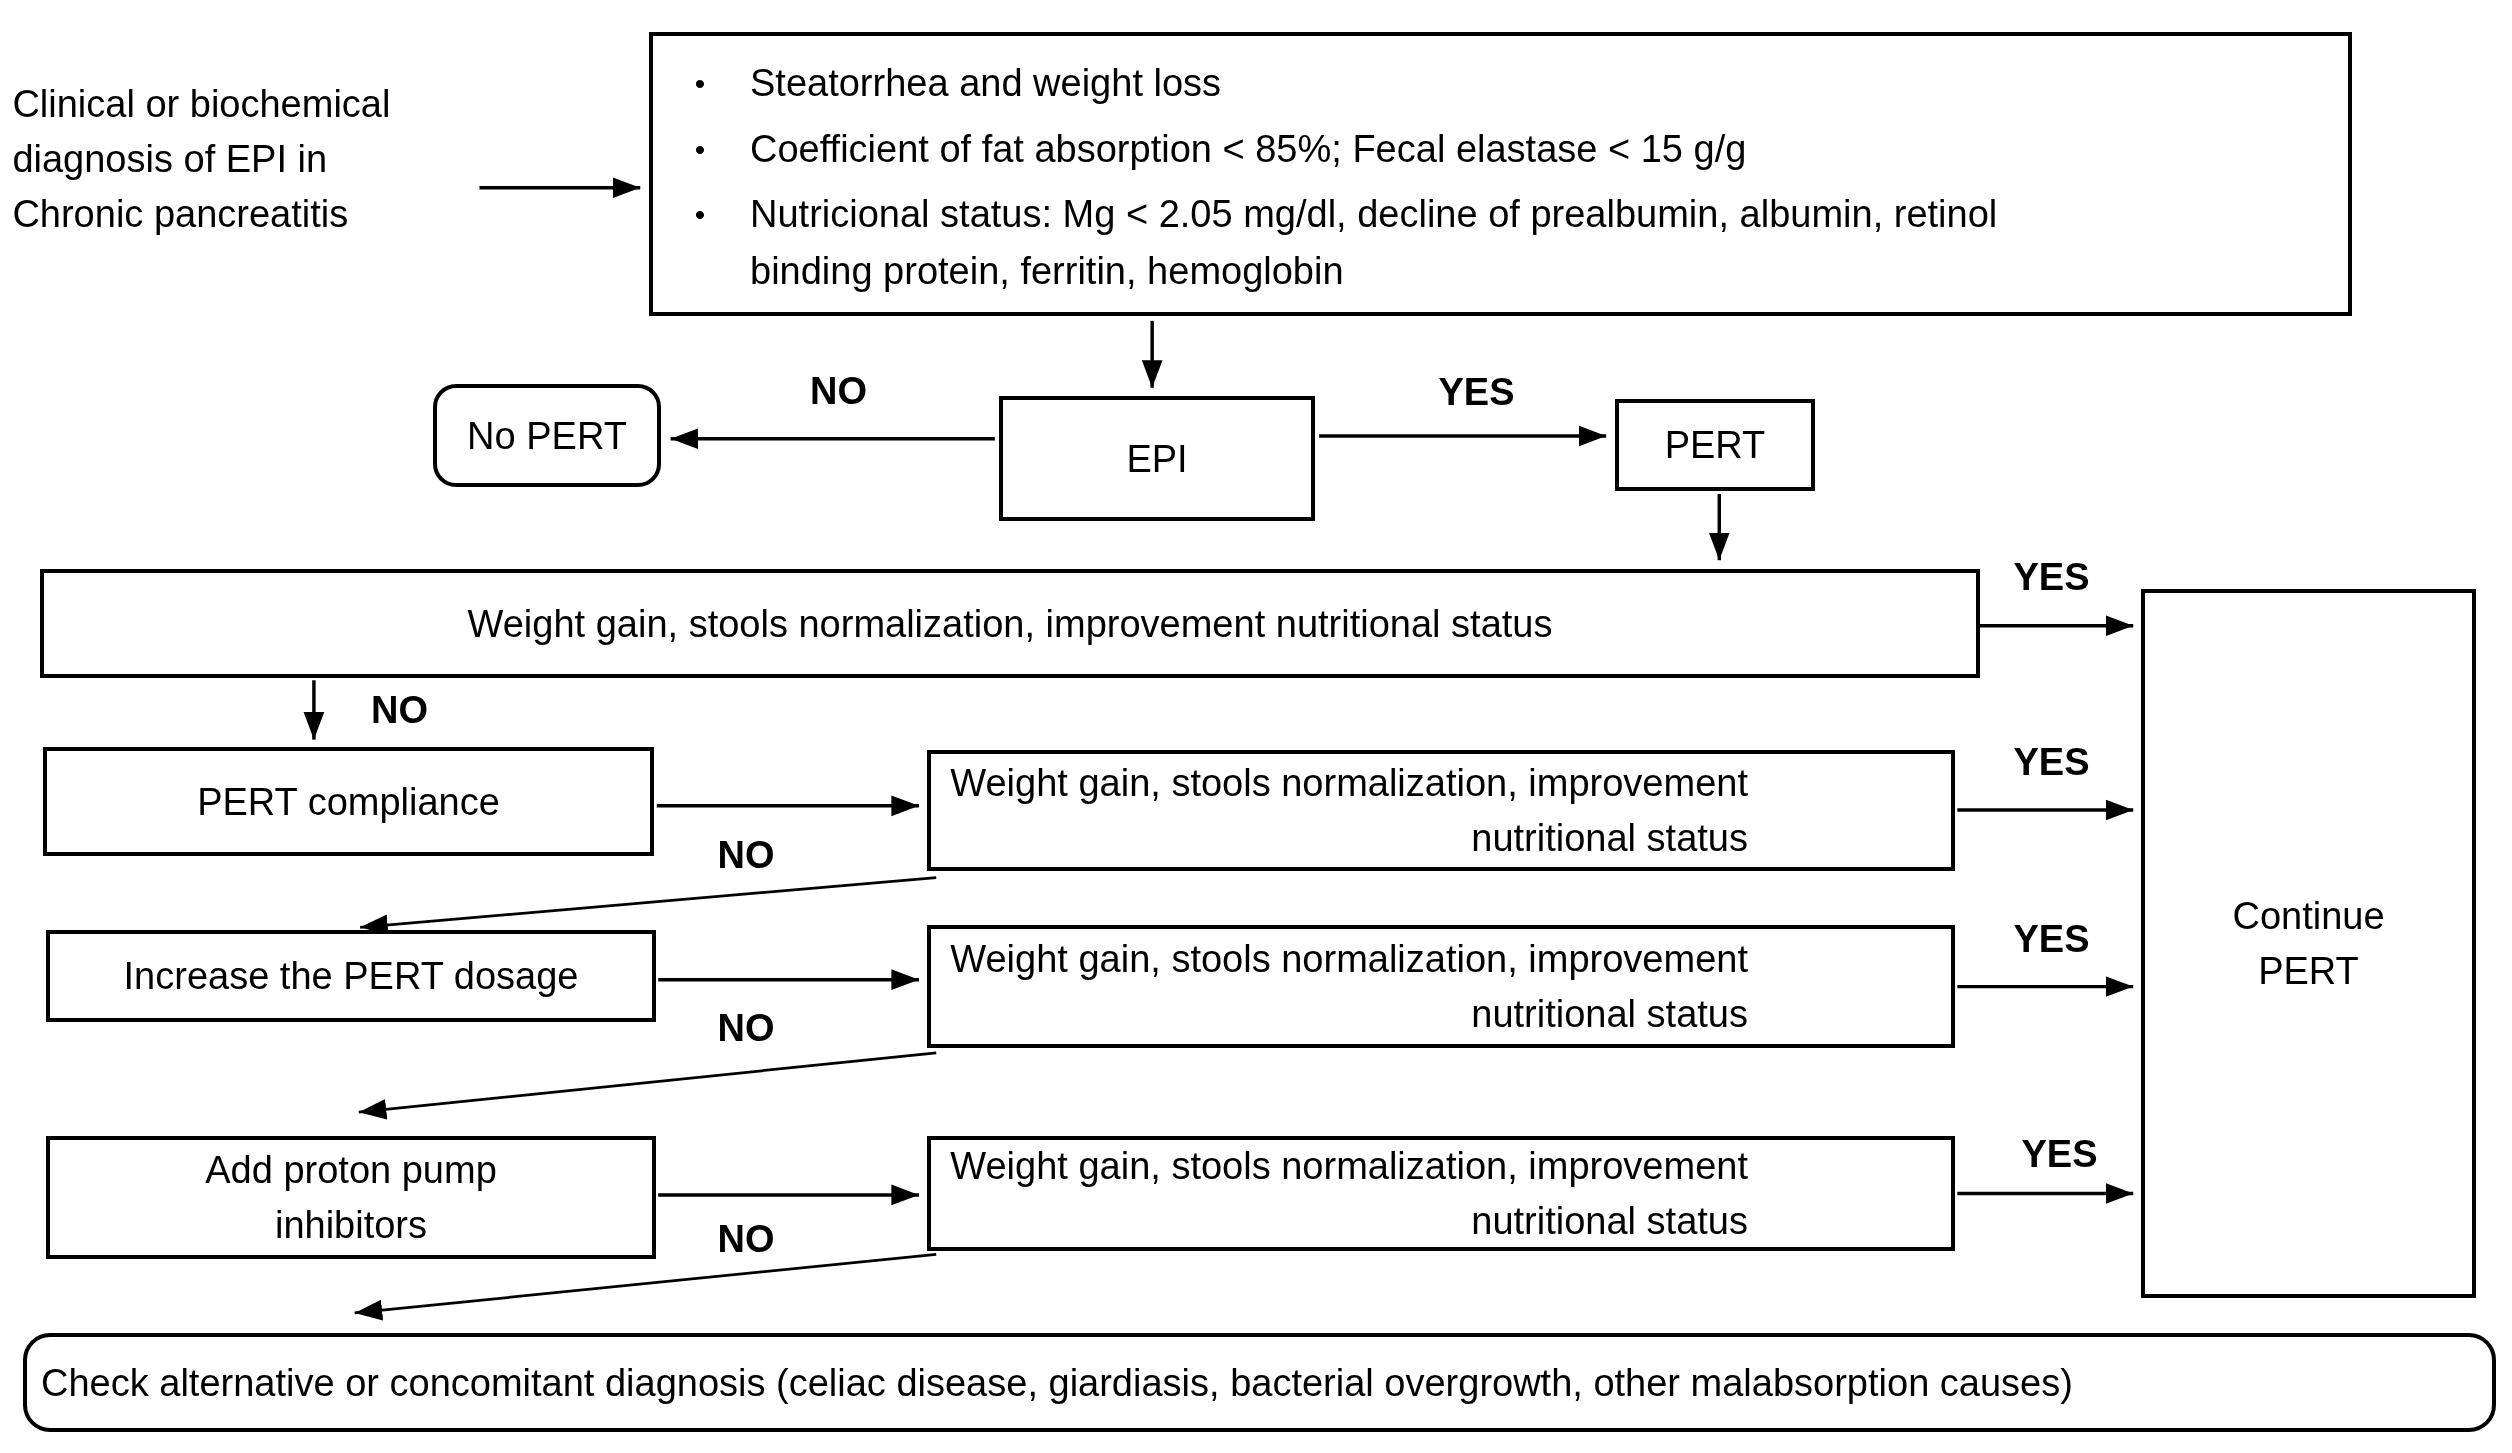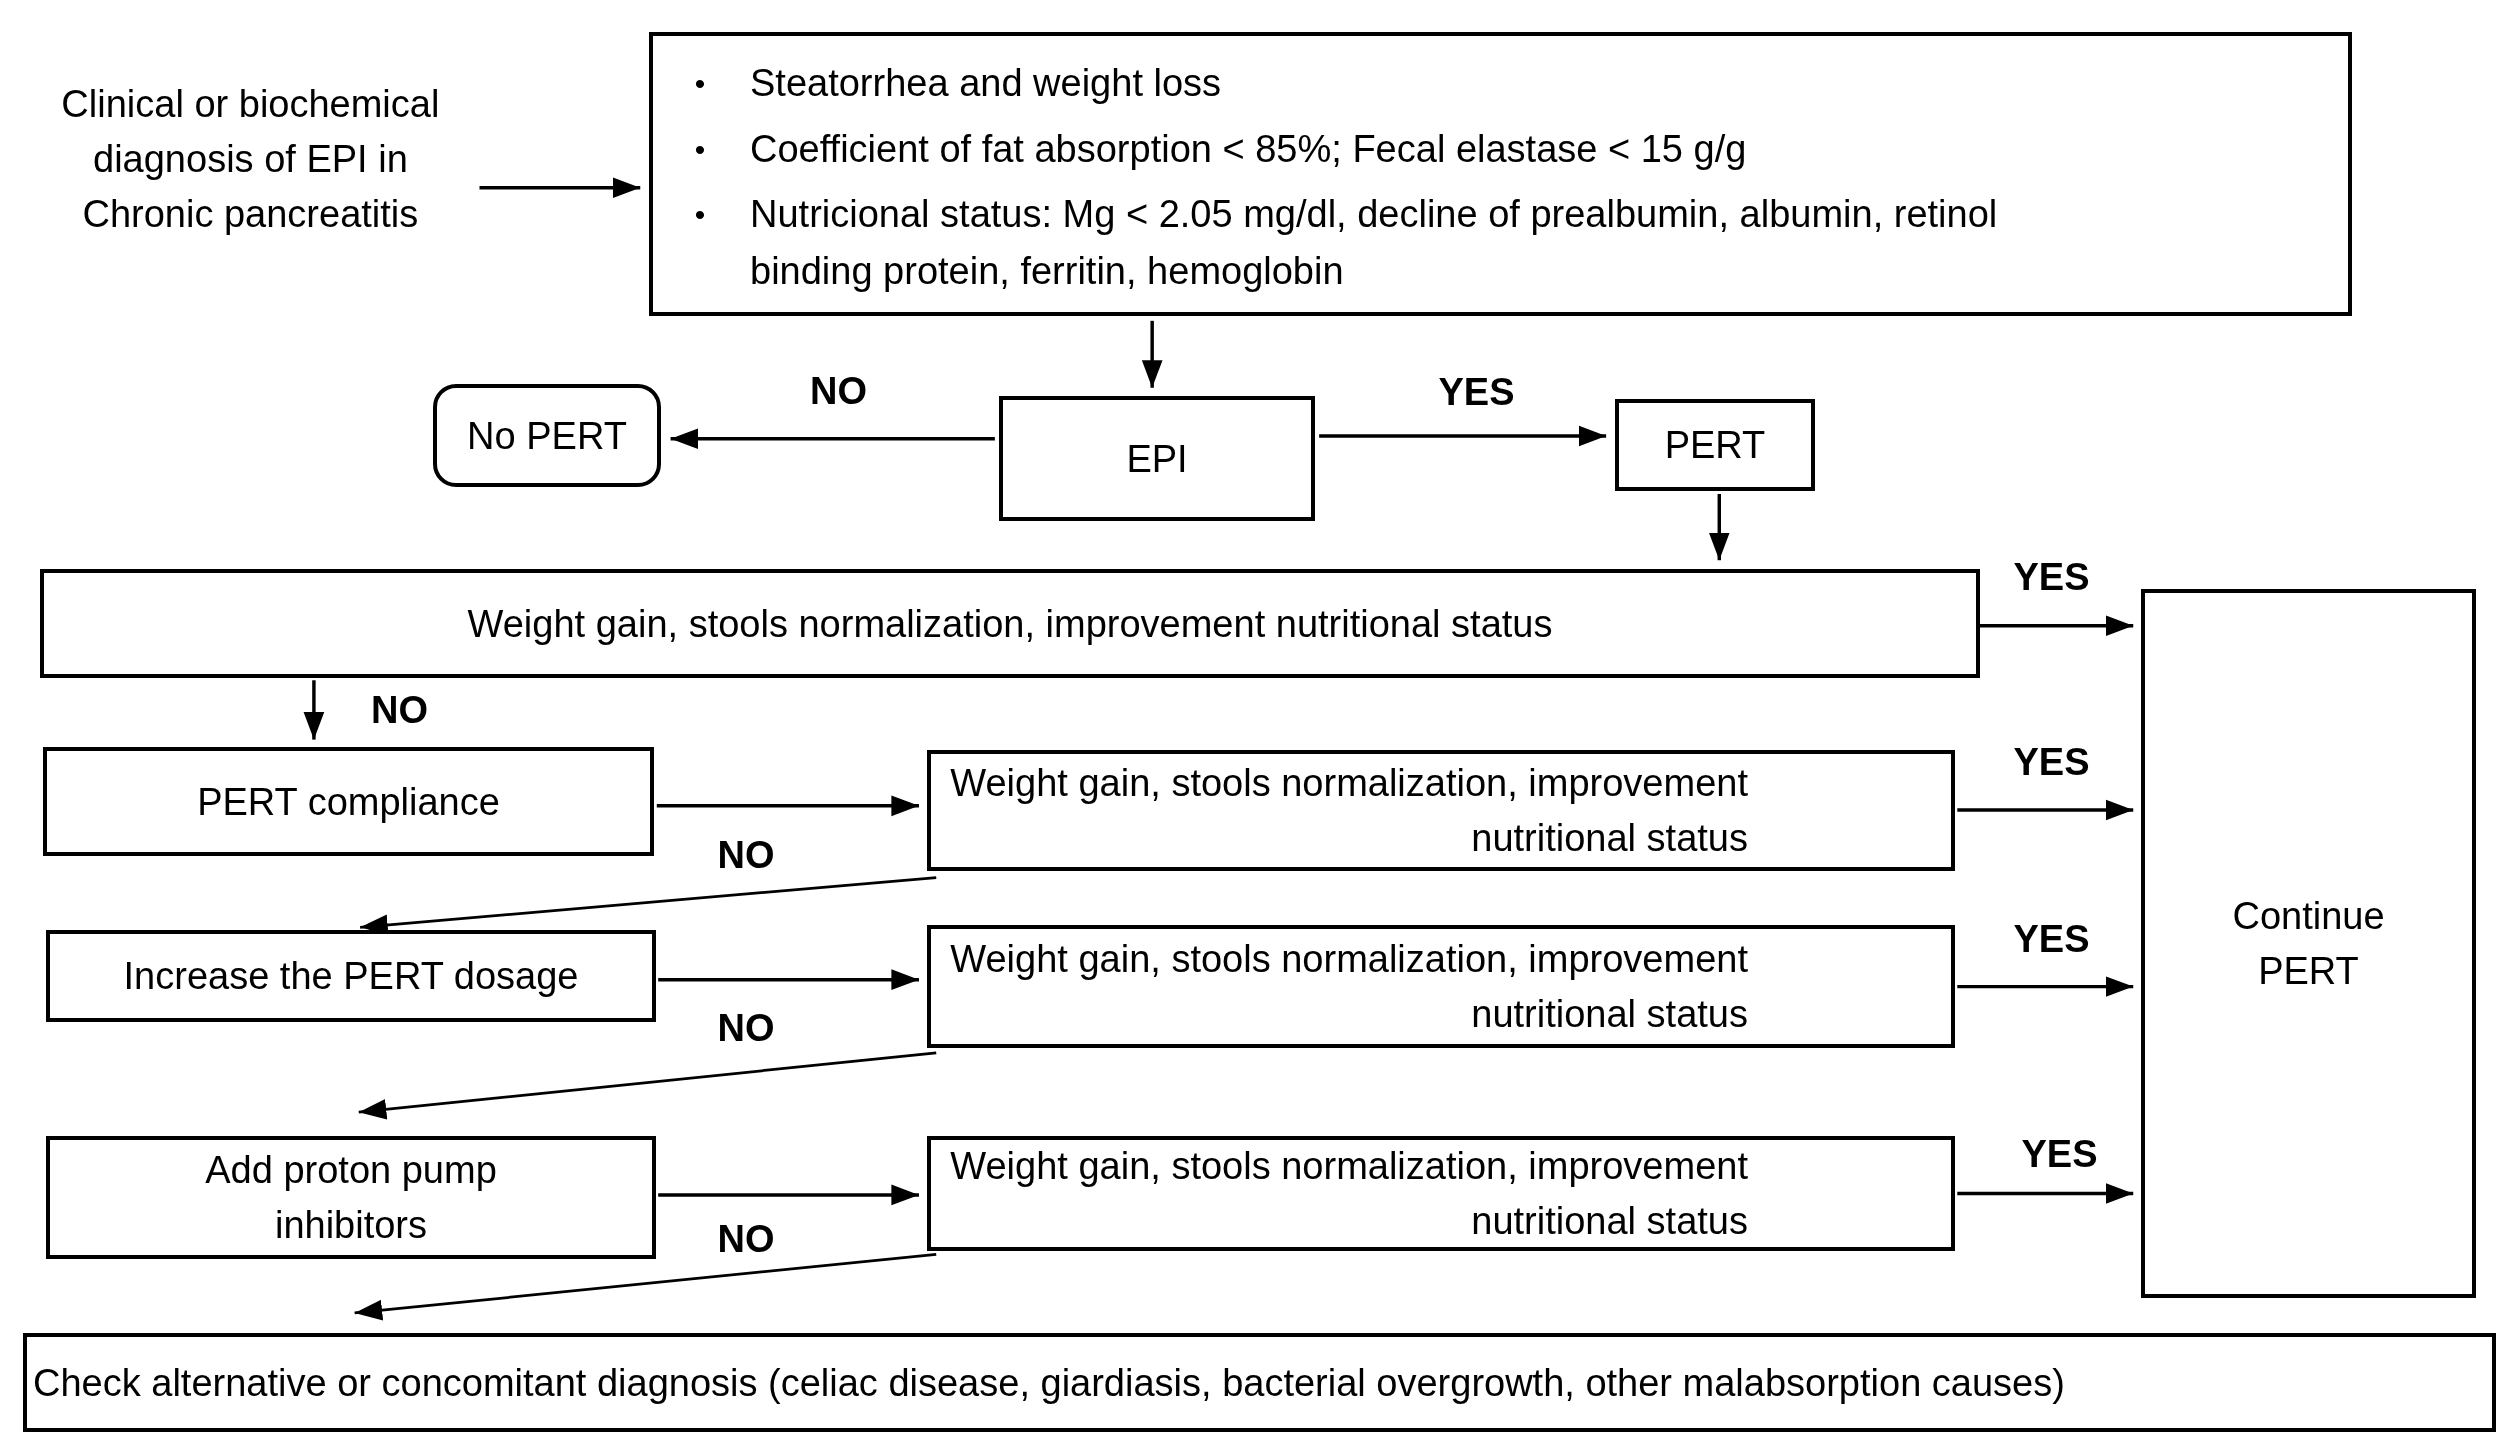--- a/index.html
+++ b/index.html
@@ -28,21 +28,21 @@
     z-index: 2;
   }
   .box .lines span { display: block; }
   .box.leftalign { justify-content: flex-start; text-align: right; }
 
   
   .intro {
     position: absolute;
     left: 12.4px; top: 77px; width: 476px; height: 172px;
     font-size: 38px; line-height: 55px;
-    text-align: center; z-index: 2;
+    z-index: 2;
   }
   .intro span { display: block; }
 
   
   .criteria {
     position: absolute;
     left: 649px; top: 32px; width: 1703px; height: 284px;
     border: 4.1px solid #000; background: #fff;
     padding: 19.3px 16.6px 0 32px;
     font-size: 38px; z-index: 2;
@@ -58,21 +58,21 @@
   .epi           { left: 999px; top: 396px;  width: 316px;  height: 125px; }
   .pert          { left: 1615px; top: 399px;  width: 200px;  height: 92px; }
   .outcome1      { left: 40px;   top: 569px;  width: 1940px; height: 109px; }
   .continue-pert { left: 2141px; top: 582px;  width: 335px;  height: 709px; line-height: 55px; margin-top: 7px; }
   .compliance    { left: 43px;   top: 747px; width: 611px;  height: 109px; }
   .outcome2      { left: 927px; top: 750px; width: 1028px; height: 121px; padding-left: 19.3px; line-height: 55px; }
   .increase      { left: 46px;   top: 930px; width: 610px;  height: 92px; }
   .outcome3      { left: 927px; top: 925px; width: 1028px; height: 123px; padding-left: 19.3px; line-height: 55px; }
   .ppi           { left: 46px;   top: 1136px; width: 610px;  height: 123px; line-height: 55px; }
   .outcome4      { left: 927px; top: 1136px; width: 1028px; height: 115px; padding-left: 19.3px; line-height: 55px; }
-  .bottom-box    { left: 23px;   top: 1333px; width: 2473px; height: 99px; padding-left: 6px; }
+  .bottom-box    { left: 23px;   top: 1333px; width: 2473px; height: 99px; padding-left: 14px; border-radius: 27px; }
 
   
   .elabel {
     position: absolute;
     font-size: 38px;
     display: flex; align-items: center; justify-content: center;
     z-index: 3; background: transparent; font-weight: bold;
   }
   .no1    { left: 787px; top: 366px;  width: 103px; height: 50px; }
   .yes1   { left: 1425px; top: 367px;  width: 103px; height: 50px; }

